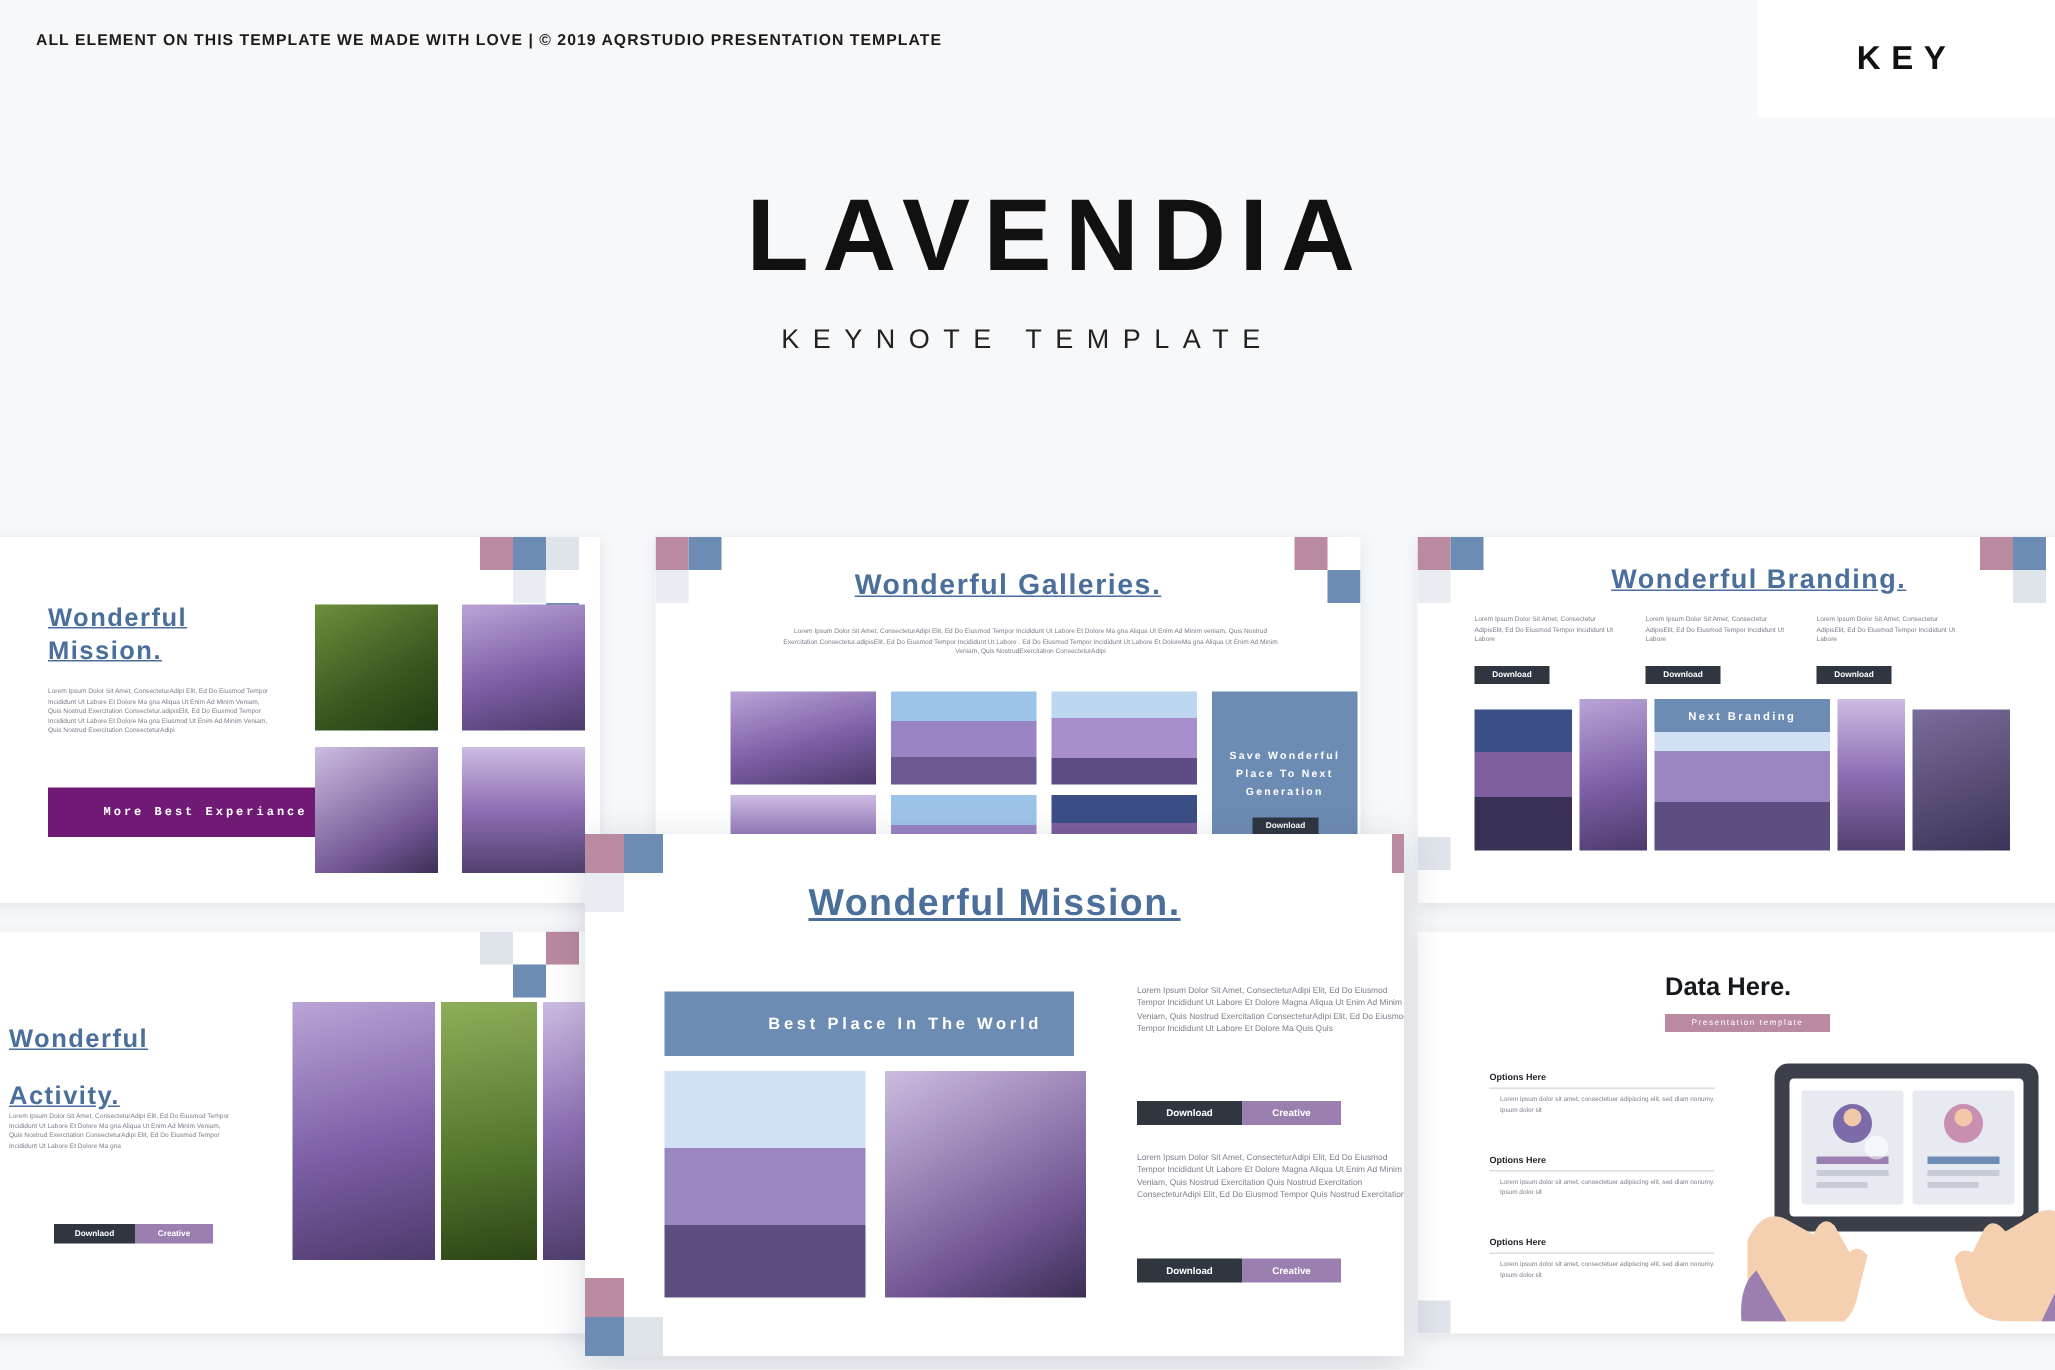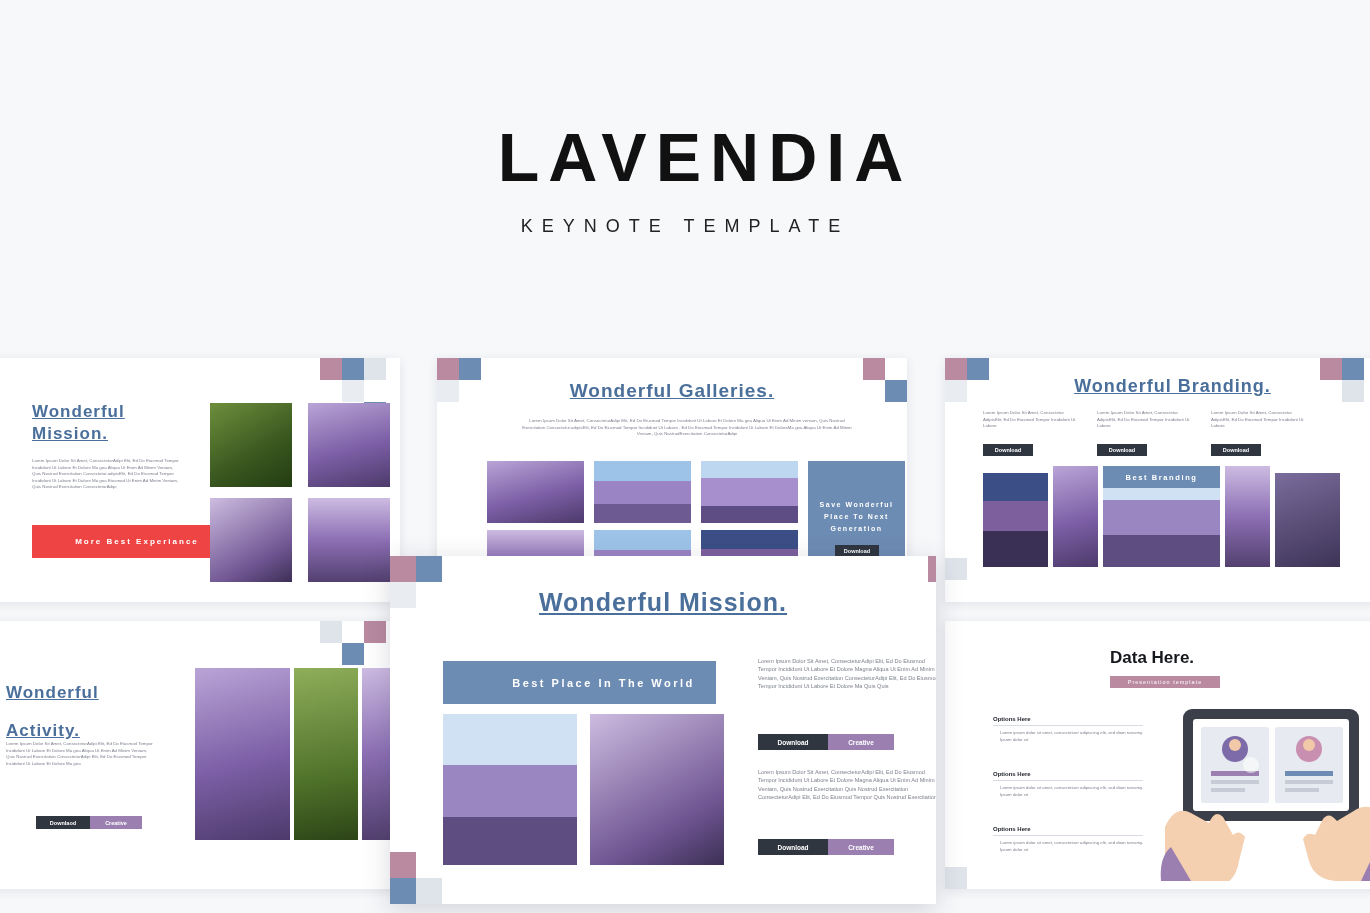--- a/index.html
+++ b/index.html
@@ -58,21 +58,21 @@
   .s-head {
     color:#4b6f9b; font-weight:bold; text-decoration:underline;
     letter-spacing:1px;
   }
   .body-text { color:#7d818c; line-height:1.5; }
 
   .btn {
     display:inline-flex; align-items:center; justify-content:center;
     color:#fff; font-weight:bold; text-align:center;
   }
-  .btn-blue { background:#ef4444; }
+  .btn-blue { background:#701a75;font-family:Liberation Mono, monospace; }
   .btn-dark { background:#2f3640; }
   .btn-purple { background:#9a7fb0; }
 
   .ph { background-size:cover; background-position:center; }
 
   
   .p-green   { background:linear-gradient(150deg,#6d8f3c,#39571f 60%,#243c12); }
   .p-lav1    { background:linear-gradient(165deg,#b9a4d6,#7c5fa6 55%,#4d3a6b); }
   .p-lav2    { background:linear-gradient(180deg,#cdbbe2,#8c6fb4 50%,#53406f); }
   .p-field   { background:linear-gradient(180deg,#9ec3e8 0 32%,#9b84c4 32% 70%,#6d5a92 70%); }
@@ -80,20 +80,24 @@
   .p-sunset  { background:linear-gradient(180deg,#3c4e86 0 30%,#7d5f9e 30% 62%,#3a2f55 62%); }
   .p-bee     { background:linear-gradient(150deg,#cdbce0,#6f5592 70%,#3c2f55); }
   .p-girl    { background:linear-gradient(180deg,#cfe1f2 0 34%,#9a86c0 34% 68%,#5e4d80 68%); }
   .p-grass   { background:linear-gradient(170deg,#8fae5a,#4d7029 65%,#2d4417); }
   .p-dark    { background:linear-gradient(160deg,#7a6c9c,#3d3356); }
 </style>
 </head>
 <body>
 
 <div class="topbar">
+  <div class="credit">ALL ELEMENT ON THIS TEMPLATE WE MADE WITH LOVE | © 2019 AQRSTUDIO PRESENTATION TEMPLATE</div>
+  <div class="key-box">
+    <span>KEY</span>
+  </div>
 </div>
 
 <div class="hero">
   <div class="hero-title">LAVENDIA</div>
   <div class="hero-sub">KEYNOTE TEMPLATE</div>
 </div>
 
 <div class="slides">
 
   <div class="slide" style="left:-30px; top:8px; width:430px; height:244px;">
@@ -157,21 +161,21 @@
 
     <div class="body-text" style="position:absolute;left:152px;top:52px;width:100px;font-size:4.4px;">Lorem Ipsum Dolor Sit Amet, Consectetur AdipisElit, Ed Do Eiusmod Tempor Incididunt Ut Labore</div>
     <div class="btn btn-dark" style="position:absolute;left:152px;top:86px;width:50px;height:12px;font-size:5.5px;">Download</div>
 
     <div class="body-text" style="position:absolute;left:266px;top:52px;width:100px;font-size:4.4px;">Lorem Ipsum Dolor Sit Amet, Consectetur AdipisElit, Ed Do Eiusmod Tempor Incididunt Ut Labore</div>
     <div class="btn btn-dark" style="position:absolute;left:266px;top:86px;width:50px;height:12px;font-size:5.5px;">Download</div>
 
     <div class="ph p-sunset" style="position:absolute;left:38px;top:115px;width:65px;height:94px;"></div>
     <div class="ph p-lav1" style="position:absolute;left:108px;top:108px;width:45px;height:101px;"></div>
     <div class="ph p-girl" style="position:absolute;left:158px;top:108px;width:117px;height:101px;"></div>
-    <div style="position:absolute;left:158px;top:108px;width:117px;height:22px;background:#6d8cb4;color:#fff;font-size:7.5px;font-weight:bold;letter-spacing:1.6px;display:flex;align-items:center;justify-content:center;">Best Branding</div>
+    <div style="position:absolute;left:158px;top:108px;width:117px;height:22px;background:#6d8cb4;color:#fff;font-size:7.5px;font-weight:bold;letter-spacing:1.6px;display:flex;align-items:center;justify-content:center;">Next Branding</div>
     <div class="ph p-lav2" style="position:absolute;left:280px;top:108px;width:45px;height:101px;"></div>
     <div class="ph p-dark" style="position:absolute;left:330px;top:115px;width:65px;height:94px;"></div>
   </div>
 
   <div class="slide" style="left:-30px; top:271px; width:430px; height:268px;">
     <div class="sq" style="left:350px;top:0;width:22px;height:22px;background:#dfe3ea;"></div>
     <div class="sq" style="left:394px;top:0;width:22px;height:22px;background:#b98aa0;"></div>
     <div class="sq" style="left:372px;top:22px;width:22px;height:22px;background:#6d8cb4;"></div>
 
     <div class="s-head" style="position:absolute;left:36px;top:62px;font-size:17px;">Wonderful</div>

